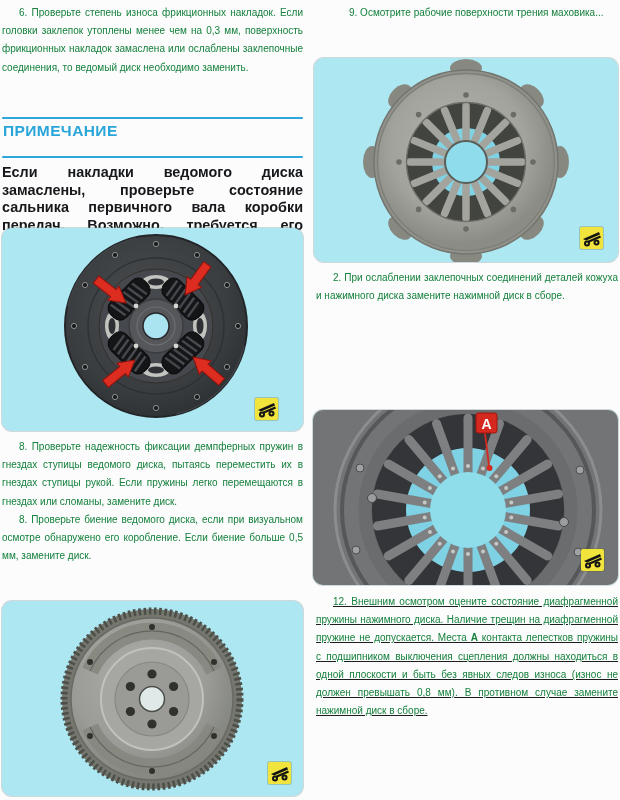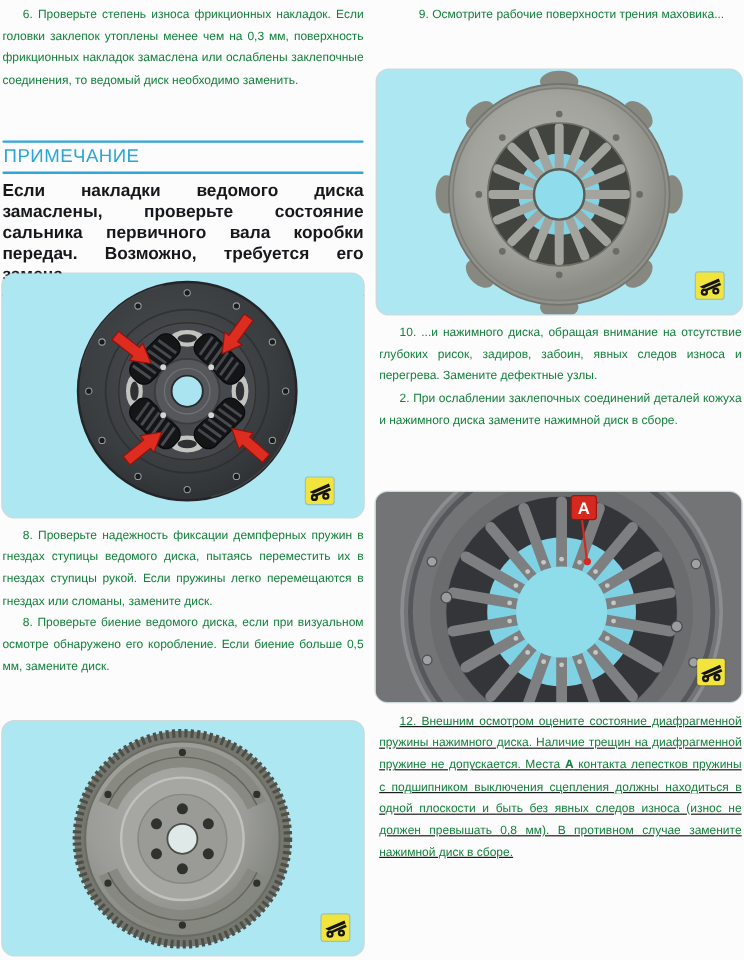--- a/index.html
+++ b/index.html
@@ -11,22 +11,22 @@
   }
   .col { position:absolute; }
   p.step {
     margin:0; font-size:10px; line-height:18.2px;
     text-align:justify; text-indent:17px; color:#15803d;
   }
   p.step b { font-weight:bold; }
   .note-block { position:absolute; }
   .rule { height:2px; background:#2ea7dc; border-radius:1px; }
   .note-title {
-    color:#29a5da; font-weight:normal; font-size:15.5px;
-    letter-spacing:.4px; padding:3px 0 3px 1px;
+    color:#29a5da; font-weight:bold; font-size:15.5px;
+    letter-spacing:.4px; padding:3px 0 16px 1px;
   }
   .note-body {
     font-weight:bold; font-size:14.4px; line-height:17.6px;
     text-align:justify; padding:6px 0 6px 0; color:#17181c;
   }
   .photo {
     position:absolute; background:#ade7f2; border-radius:10px; overflow:hidden;
     box-shadow:0 0 0 1px rgba(125,150,158,.35);
   }
   .photo svg { display:block; }
@@ -288,21 +288,20 @@
         <path d="M5 15 L20 8.5 L21 10.5 L8 16 Z" fill="#141414"></path>
         <circle cx="7" cy="16.5" r="3" fill="#141414"></circle>
         <circle cx="16.5" cy="15.5" r="3" fill="#141414"></circle>
         <circle cx="7" cy="16.5" r="1" fill="#f1e43c"></circle>
         <circle cx="16.5" cy="15.5" r="1" fill="#f1e43c"></circle>
       </svg>
     </div>
   </div>
 
   <div class="col" style="left:316px; top:269px; width:302px;">
-    <p class="step">10. ...и нажимного диска, обращая внимание на отсутствие глубоких рисок, задиров, забоин, явных следов износа и перегрева. Замените дефектные узлы.</p>
     <p class="step">2. При ослаблении заклепочных соединений деталей кожуха и нажимного диска замените нажимной диск в сборе.</p>
   </div>
 
   <div class="photo" style="left:313px; top:410px; width:305px; height:175px;">
     <svg width="305" height="175" viewBox="0 0 305 175">
       <rect x="0" y="0" width="305" height="175" fill="#727476"></rect>
       <g transform="translate(155,100)">
 
         <circle r="126" fill="none" stroke="#55575a" stroke-width="4"></circle>
         <circle r="133" fill="none" stroke="#8b8d8f" stroke-width="3"></circle>

